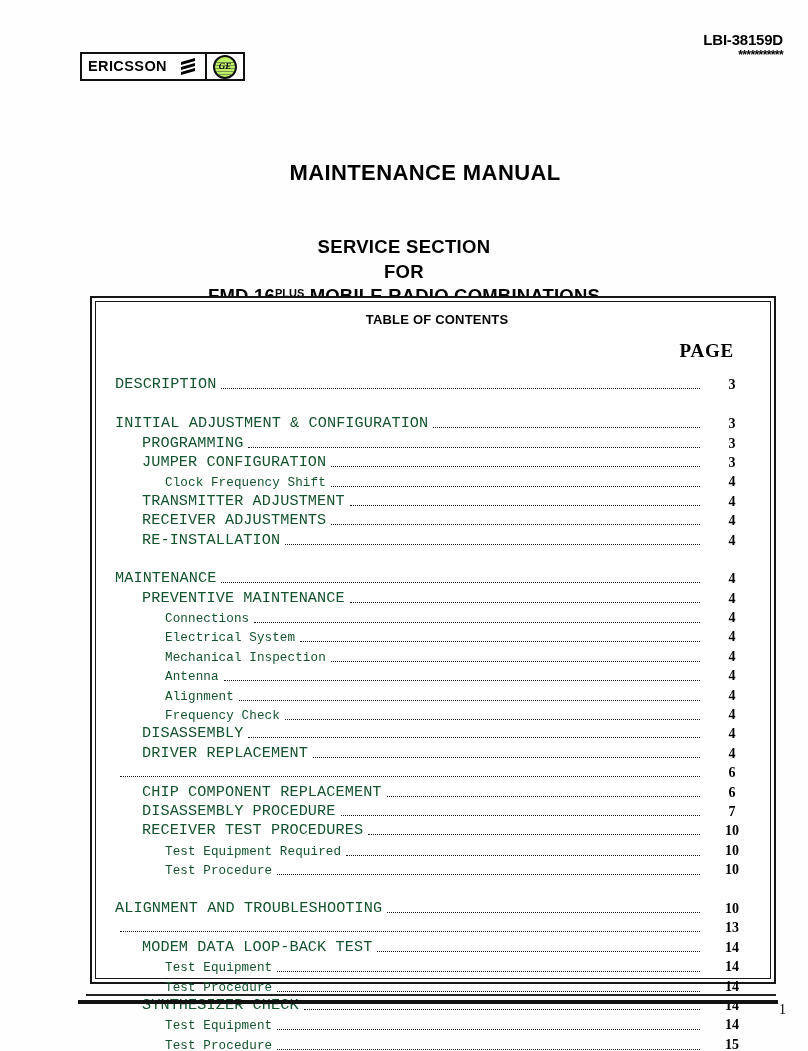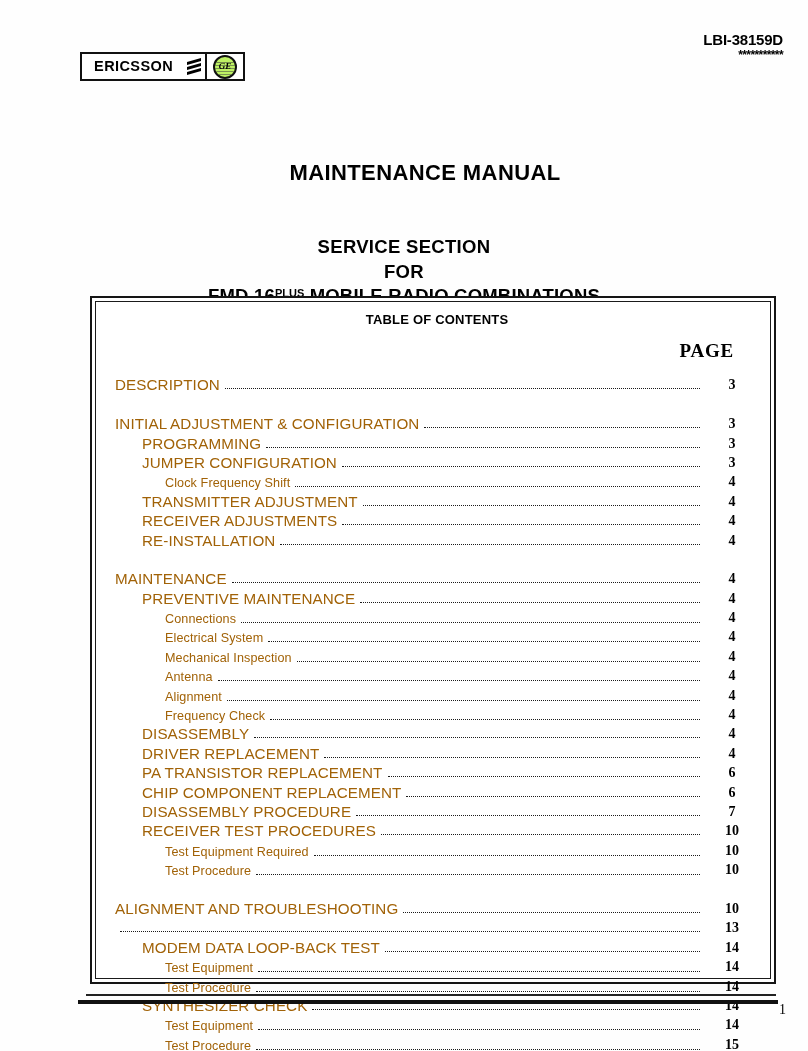--- a/index.html
+++ b/index.html
@@ -31,21 +31,21 @@
     border: 2px solid #111;
     box-sizing: border-box;
     display: flex;
     align-items: stretch;
     background: #fff;
   }
   .logo-left {
     flex: 1 1 auto;
     display: flex;
     align-items: center;
-    justify-content: flex-end;
+    justify-content: flex-start;
     gap: 14px;
     border-right: 2px solid #111;
     padding: 0 4px 0 6px;
   }
   .logo-word {
     font-family: "Liberation Sans", "DejaVu Sans", sans-serif;
     font-weight: bold;
     font-size: 14.5px;
     letter-spacing: 0.4px;
     line-height: 1;
@@ -234,22 +234,22 @@
     align-items: flex-end;
     width: 100%;
     height: 19.4px;
   }
   .toc-row.spacer {
     height: 19.4px;
   }
 
   .toc-label {
     white-space: nowrap;
-    font-family: Liberation Sans, sans-serif;
-    color: #a16207;
+    font-family: Liberation Mono, monospace;
+    color: #14532d;
     flex: 0 0 auto;
   }
   .toc-leader {
     flex: 1 1 auto;
     min-width: 8px;
     border-bottom: 1.5px dotted #1b1b1b;
     margin: 0 4px 4px 5px;
     height: 1px;
   }
   .toc-page {
@@ -432,21 +432,20 @@
           <span class="toc-label">DISASSEMBLY</span>
           <span class="toc-leader"></span>
           <span class="toc-page">4</span>
         </div>
         <div class="toc-row lvl1">
           <span class="toc-label">DRIVER REPLACEMENT</span>
           <span class="toc-leader"></span>
           <span class="toc-page">4</span>
         </div>
         <div class="toc-row lvl1">
-          <span class="toc-label">PA TRANSISTOR REPLACEMENT</span>
           <span class="toc-leader"></span>
           <span class="toc-page">6</span>
         </div>
         <div class="toc-row lvl1">
           <span class="toc-label">CHIP COMPONENT REPLACEMENT</span>
           <span class="toc-leader"></span>
           <span class="toc-page">6</span>
         </div>
         <div class="toc-row lvl1">
           <span class="toc-label">DISASSEMBLY PROCEDURE</span>

